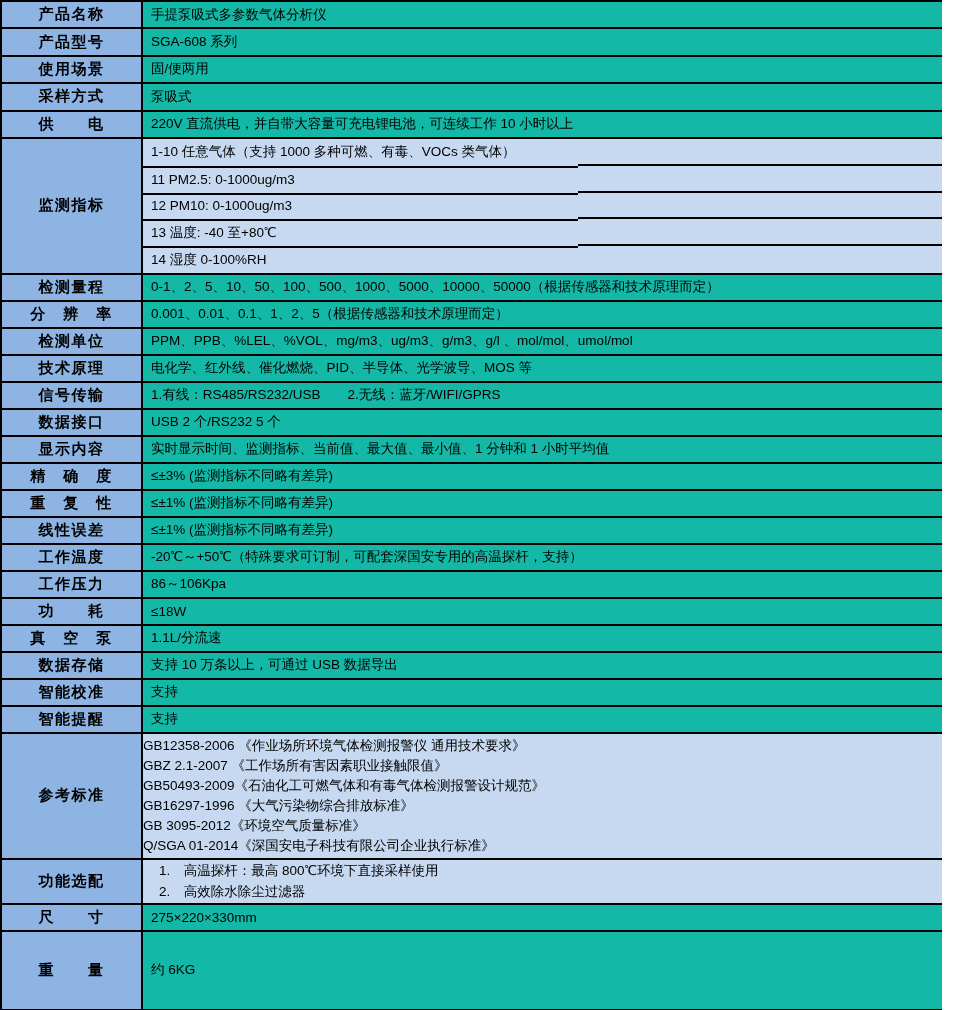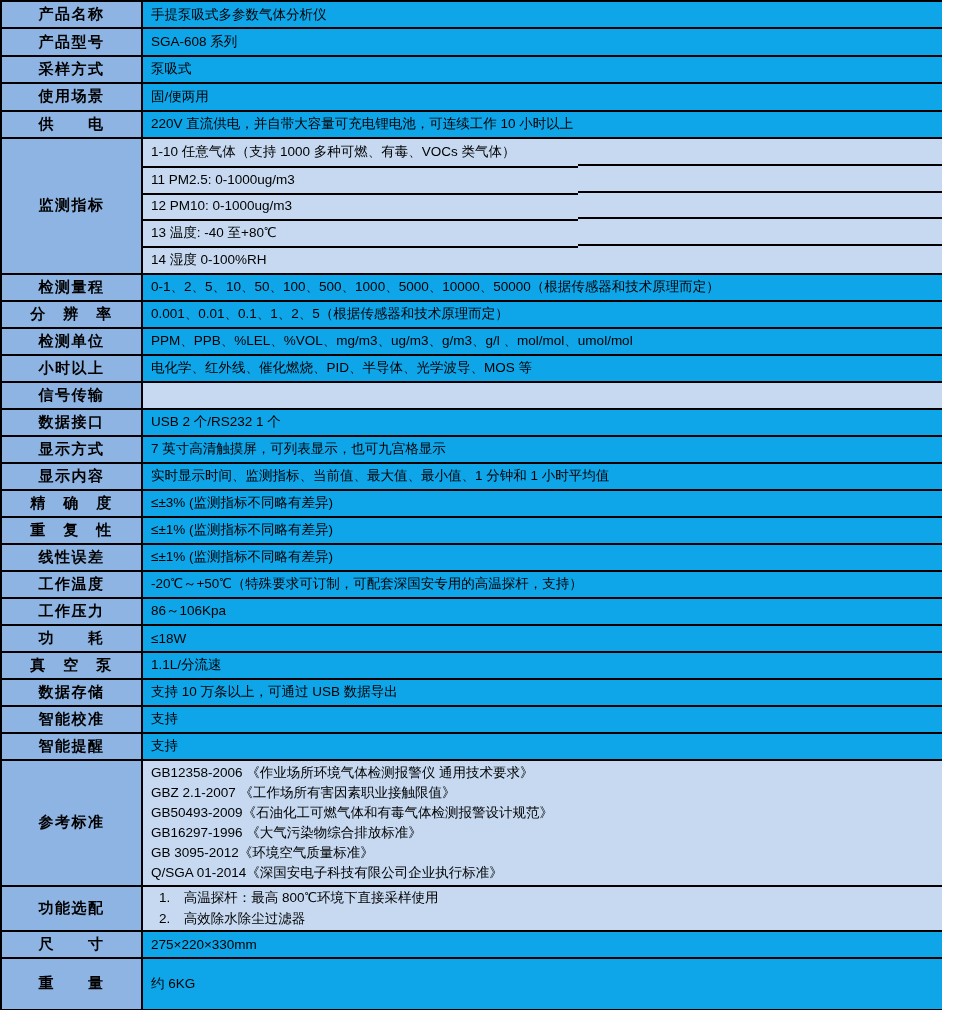--- a/index.html
+++ b/index.html
@@ -18,58 +18,58 @@
   .r-ref{height:126px;}
   .r-opt{height:45px;gap:8px;}
   .r-last{flex:1 1 auto;border-bottom:0;text-align:center;}
   .cell{box-sizing:border-box;}
   .label{
     width:141px;flex:0 0 141px;background:#8DB4E2;border-right:2px solid #000;
     display:flex;align-items:center;justify-content:center;
     font-weight:bold;font-size:15px;letter-spacing:1.5px;white-space:pre;
   }
   .value{
-    flex:1 1 auto;background:#0ea5e9;display:flex;align-items:center;
+    flex:1 1 auto;background:#14b8a6;display:flex;align-items:center;
     padding:0 8px;font-size:13.5px;white-space:pre;overflow:hidden;
   }
   .value-col{
     flex:1 1 auto;background:#C6D9F1;display:flex;flex-direction:column;
     padding:0;overflow:hidden;
   }
   .msub{flex:1 1 0;display:flex;align-items:center;padding:0 8px;font-size:13.5px;white-space:pre;position:relative;}
   .msub:not(:last-child)::before{content:"";position:absolute;left:0;bottom:-2px;width:435px;height:2px;background:#000;}
   .msub:not(:last-child)::after{content:"";position:absolute;left:435px;right:0;bottom:0;height:2px;background:#000;}
-  .ref-col{justify-content:space-between;padding:2px 8px;border-radius:16px;}
+  .ref-col{justify-content:space-between;padding:2px 0;border-radius:16px;}
   .ref-line{height:20.5px;display:flex;align-items:center;font-size:13.5px;white-space:pre;}
   .opt-col{justify-content:center;padding:1px 8px;text-align:right;}
   .opt-line{height:21.5px;display:flex;align-items:center;font-size:13.5px;white-space:pre;}
 </style>
 </head>
 <body>
 
 <div class="spec-table">
 
   <div class="row r-first">
     <div class="cell label">产品名称</div>
     <div class="cell value">手提泵吸式多参数气体分析仪</div>
   </div>
 
   <div class="row r-first">
     <div class="cell label">产品型号</div>
     <div class="cell value">SGA-608 系列</div>
   </div>
 
   <div class="row r-first">
+    <div class="cell label">使用场景</div>
+    <div class="cell value">固/便两用</div>
+  </div>
+
+  <div class="row r-first">
     <div class="cell label">采样方式</div>
     <div class="cell value">泵吸式</div>
-  </div>
-
-  <div class="row r-first">
-    <div class="cell label">使用场景</div>
-    <div class="cell value">固/便两用</div>
   </div>
 
   <div class="row r-first">
     <div class="cell label">供　　电</div>
     <div class="cell value">220V 直流供电，并自带大容量可充电锂电池，可连续工作 10 小时以上</div>
   </div>
 
   <div class="row r-monitor">
     <div class="cell label">监测指标</div>
     <div class="cell value-col">
@@ -90,37 +90,34 @@
     <div class="cell label">分　辨　率</div>
     <div class="cell value">0.001、0.01、0.1、1、2、5（根据传感器和技术原理而定）</div>
   </div>
 
   <div class="row r-std">
     <div class="cell label">检测单位</div>
     <div class="cell value">PPM、PPB、%LEL、%VOL、mg/m3、ug/m3、g/m3、g/l 、mol/mol、umol/mol</div>
   </div>
 
   <div class="row r-std">
-    <div class="cell label">小时以上</div>
+    <div class="cell label">技术原理</div>
     <div class="cell value">电化学、红外线、催化燃烧、PID、半导体、光学波导、MOS 等</div>
   </div>
 
   <div class="row r-std">
     <div class="cell label">信号传输</div>
+    <div class="cell value">1.有线：RS485/RS232/USB　　2.无线：蓝牙/WIFI/GPRS</div>
   </div>
 
   <div class="row r-std">
     <div class="cell label">数据接口</div>
-    <div class="cell value">USB 2 个/RS232 1 个</div>
-  </div>
-
-  <div class="row r-std">
-    <div class="cell label">显示方式</div>
-    <div class="cell value">7 英寸高清触摸屏，可列表显示，也可九宫格显示</div>
-  </div>
+    <div class="cell value">USB 2 个/RS232 5 个</div>
+  </div>
+
 
   <div class="row r-std">
     <div class="cell label">显示内容</div>
     <div class="cell value">实时显示时间、监测指标、当前值、最大值、最小值、1 分钟和 1 小时平均值</div>
   </div>
 
   <div class="row r-std">
     <div class="cell label">精　确　度</div>
     <div class="cell value">≤±3% (监测指标不同略有差异)</div>
   </div>

